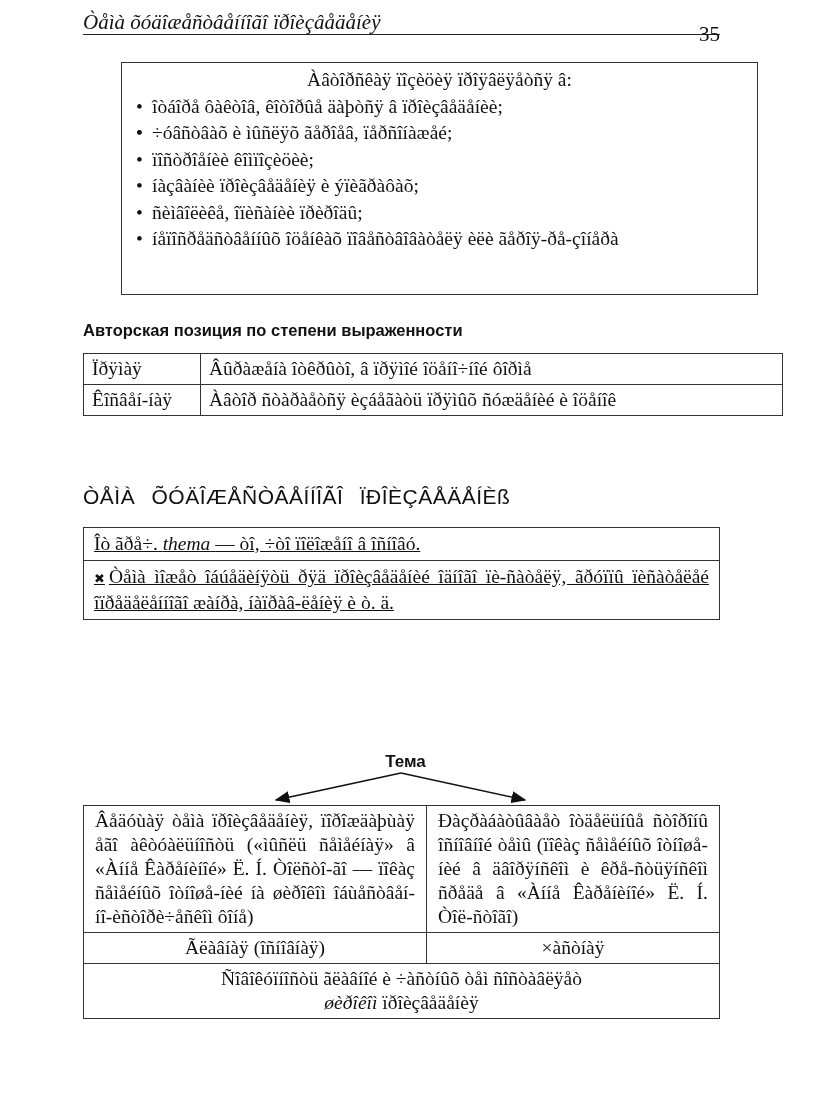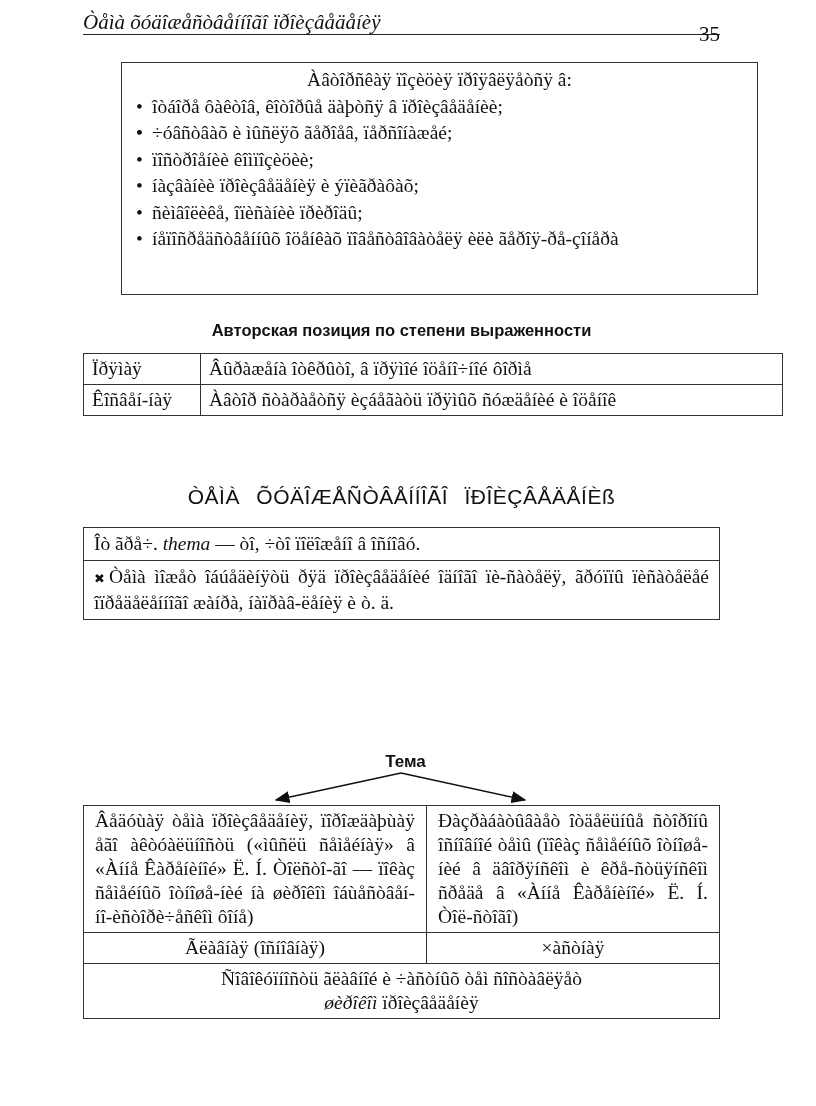--- a/index.html
+++ b/index.html
@@ -6,27 +6,27 @@
   body { width: 816px; height: 1106px; position: relative; overflow: hidden; color: #111; font-family: "Liberation Serif", serif; }
   .page { position: absolute; left: 83px; top: 0; width: 637px; }
   .running-head { position: absolute; left: 0; top: 8px; width: 637px; height: 26px; border-bottom: 1.5px solid #222; }
   .running-title { position: absolute; left: 0; top: 2px; font-style: italic; font-size: 21px; }
   .page-num { position: absolute; right: 0; top: 2px; font-size: 21px; margin-top: 12px; }
   .box { position: absolute; left: 0; border: 1.5px solid #333; box-sizing: border-box; }
   .box1 { top: 62px; width: 637px; height: 233px; padding: 4px 14px 0 14px; font-size: 19.5px; line-height: 26.5px; margin-left: 38px; }
   .box1-title { text-align: center; }
   .bul { position: relative; padding-left: 16px; }
   .bul .dot { position: absolute; left: 0; top: 0; }
-  .sans-head { position: absolute; left: 0; width: 637px; text-align: center; font-family: "Liberation Sans", sans-serif; font-weight: bold; font-size: 16.5px; }
+  .sans-head { position: absolute; left: 0; width: 637px; font-family: "Liberation Sans", sans-serif; font-weight: bold; font-size: 16.5px; }
   .h1 { top: 321px; }
   table { border-collapse: collapse; font-size: 19.5px; line-height: 24px; }
   td { border: 1.5px solid #333; vertical-align: top; padding: 3px 8px; }
   .t1 { position: absolute; left: 0; top: 353px; width: 700px; }
-  .big-title { position: absolute; left: 0; top: 485px; width: 637px; text-align: center; font-family: "Liberation Sans", sans-serif; font-size: 21px; letter-spacing: 0.5px; word-spacing: 10px; }
-  .t2 { position: absolute; left: 0; top: 527px; width: 637px; }
+  .big-title { position: absolute; left: 0; top: 485px; width: 637px; text-align: left; font-family: "Liberation Sans", sans-serif; font-size: 21px; letter-spacing: 0.5px; word-spacing: 10px; }
+  .t2 { position: absolute; left: 0; top: 527px; width: 637px; text-decoration: underline; }
   .t2 td { padding: 4px 10px; text-align: justify; }
   .t2 .mark { font-family: "DejaVu Sans", sans-serif; font-size: 13px; margin-right: 4px; }
   .tema { position: absolute; left: 4px; top: 752px; width: 637px; text-align: center; font-family: Liberation Sans, sans-serif; font-weight: bold; font-size: 17px; }
   .arrows { position: absolute; left: 0; top: 772px; width: 637px; height: 34px; }
   .t3 { position: absolute; left: 0; top: 805px; width: 637px; }
   .t3 td { padding: 3px 11px; text-align: justify; }
   .t3 .hdr { text-align: center; }
   .t3 .footer { text-align: center; }
   .it { font-style: italic; }
 </style>

